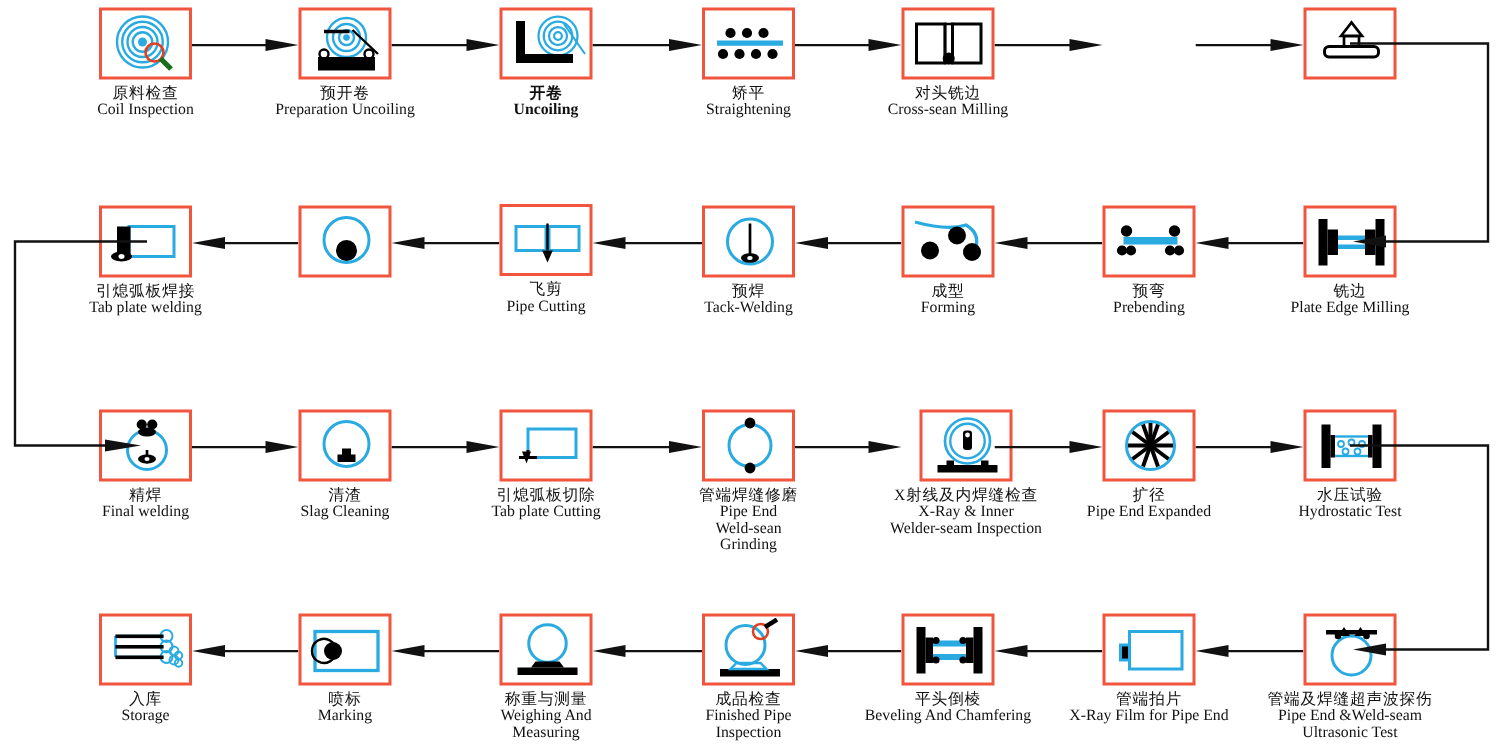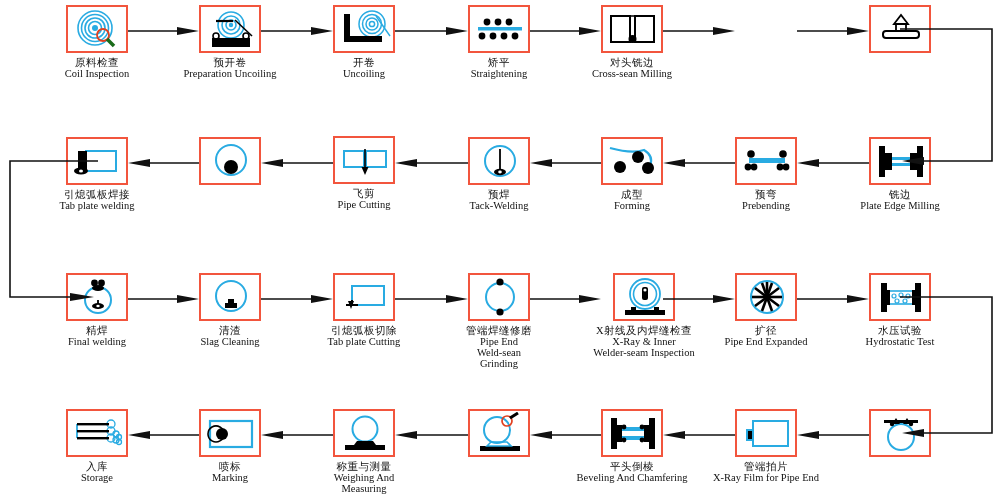--- a/index.html
+++ b/index.html
@@ -66,21 +66,21 @@
       </div>
       <div class="labels">
         <div class="cn">预开卷</div>
         <div class="en">Preparation Uncoiling</div>
       </div>
     </div>
     <div class="connector" style="left: 261px; top: 23px;"><svg width="72" height="12" viewBox="0 0 72 12">
         <path d="M50 2 L72 6 L50 10 Z" fill="#111"></path>
         <line x1="0" y1="6" x2="52" y2="6" stroke="#111" stroke-width="1.5"></line>
       </svg></div>
-    <div class="node" style="left: 302px; top: 5px;">
+    <div class="node" style="left: 302px; top: 5px; font-weight: bold;">
       <div class="iconbox">
         <svg width="58" height="44" viewBox="0 0 58 44" style="left: 1px; top: 1px;">
 <g fill="none" stroke="#29abe2" stroke-width="1.5">
 <circle cx="36" cy="16" r="13"></circle>
             <circle cx="36" cy="16" r="9.5"></circle>
 <circle cx="36" cy="16" r="6"></circle>
             <circle cx="36" cy="16" r="2.6"></circle>
           </g>
 <line x1="40" y1="8" x2="54" y2="28" stroke="#29abe2" stroke-width="1.4"></line>
 <path d="M8 6 L8 34 L46 34 L46 28 L14 28 L14 6 Z" fill="#000"></path>
@@ -496,20 +496,25 @@
     <div class="node" style="left: 437px; top: 409px;">
       <div class="iconbox">
         <svg width="58" height="44" viewBox="0 0 58 44" style="left: 1px; top: 1px;">
 <circle cx="26" cy="18" r="13" fill="none" stroke="#29abe2" stroke-width="2"></circle>
 <circle cx="36" cy="9" r="5" fill="none" stroke="#e04020" stroke-width="1.7"></circle>
 <line x1="39" y1="6" x2="47" y2="1" stroke="#000" stroke-width="3"></line>
 <rect x="9" y="34" width="40" height="5" fill="#000"></rect>
 <path d="M16 34 L20 30 L36 30 L40 34 Z" fill="none" stroke="#29abe2" stroke-width="1.6"></path>
         </svg>
       </div>
+      <div class="labels">
+        <div class="cn">成品检查</div>
+        <div class="en">Finished Pipe</div>
+        <div class="en">Inspection</div>
+      </div>
     </div>
     <div class="connector" style="left: 530px; top: 427px;"><svg width="71" height="12" viewBox="0 0 71 12">
         <path d="M22 2 L0 6 L22 10 Z" fill="#111"></path>
         <line x1="20" y1="6" x2="71" y2="6" stroke="#111" stroke-width="1.5"></line>
       </svg></div>
     <div class="node" style="left: 570px; top: 409px;">
       <div class="iconbox">
         <svg width="58" height="44" viewBox="0 0 58 44" style="left: 1px; top: 1px;">
 <rect x="17" y="15" width="24" height="4" fill="#29abe2"></rect>
 <rect x="17" y="24" width="24" height="4" fill="#29abe2"></rect>
@@ -555,20 +560,25 @@
       <div class="iconbox">
         <svg width="58" height="44" viewBox="0 0 58 44" style="left: 1px; top: 1px;">
 <circle cx="29" cy="25" r="13" fill="none" stroke="#29abe2" stroke-width="2"></circle>
 <rect x="12" y="8" width="34" height="3" fill="#000"></rect>
 <path d="M20 12 L24 6 L28 12 Z" fill="#000"></path>
 <path d="M31 12 L35 6 L39 12 Z" fill="#000"></path>
 <circle cx="20" cy="12" r="2.2" fill="#000"></circle>
 <circle cx="39" cy="12" r="2.2" fill="#000"></circle>
         </svg>
       </div>
+      <div class="labels">
+        <div class="cn">管端及焊缝超声波探伤</div>
+        <div class="en">Pipe End &amp;Weld-seam</div>
+        <div class="en">Ultrasonic Test</div>
+      </div>
     </div>
     <div class="connector" style="left: 900px; top: 23px;"><svg width="100" height="144" viewBox="0 0 100 144">
     <path d="M0 6 L92 6 L92 138 L22 138" fill="none" stroke="#111" stroke-width="1.6"></path>
     <path d="M24 134 L2 138 L24 142 Z" fill="#111"></path>
       </svg></div>
     <div class="connector" style="left: 2px; top: 155px;"><svg width="100" height="148" viewBox="0 0 100 148">
     <path d="M96 6 L8 6 L8 142 L70 142" fill="none" stroke="#111" stroke-width="1.6"></path>
     <path d="M68 138 L92 142 L68 146 Z" fill="#111"></path>
       </svg></div>
     <div class="connector" style="left: 900px; top: 291px;"><svg width="100" height="148" viewBox="0 0 100 148">

